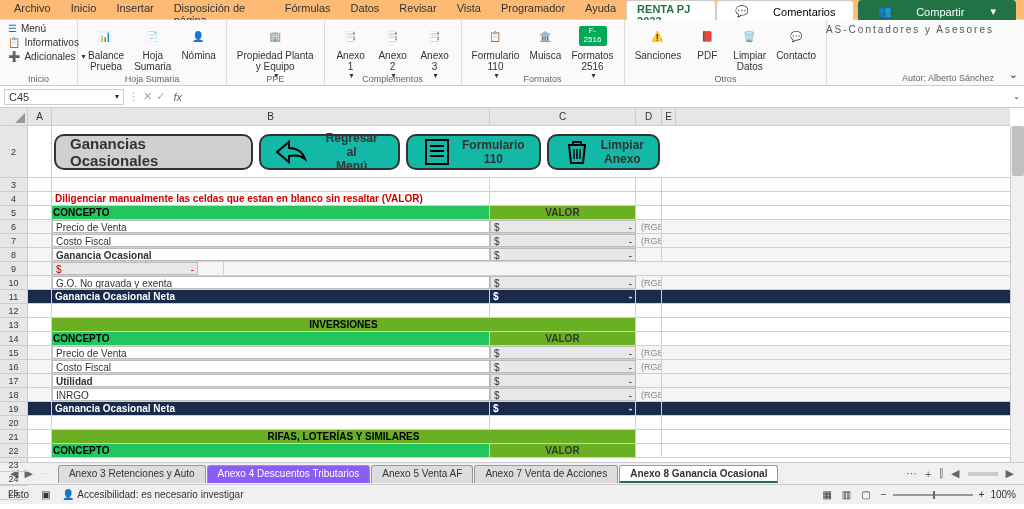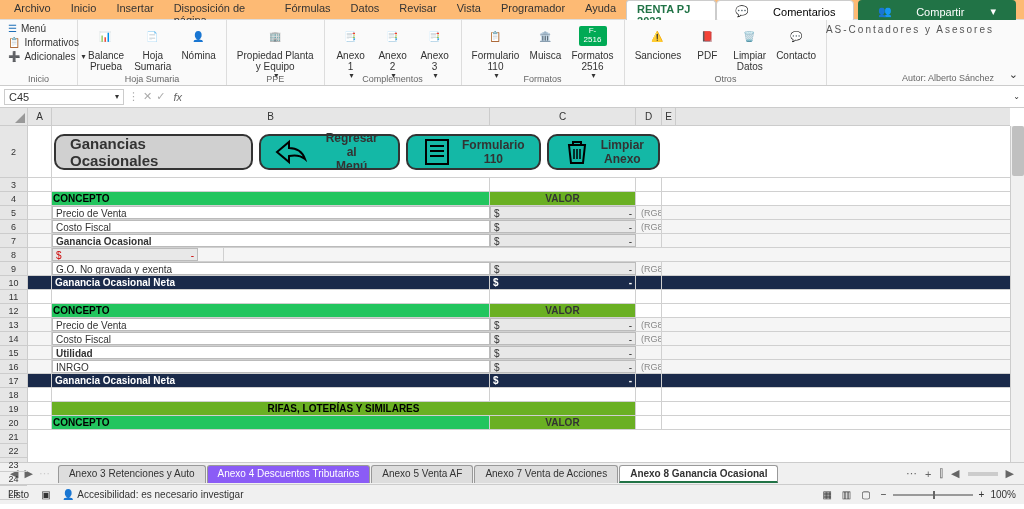--- a/index.html
+++ b/index.html
@@ -303,20 +303,26 @@
         </div>
       </div>
       <div class="row ">
         <div class="cell cA "></div>
         <div class="cell cB "></div>
         <div class="cell cC "></div>
         <div class="cell cD "></div>
       </div>
       <div class="row ">
         <div class="cell cA "></div>
+        <div class="cell cB "><span class="redtext">Diligenciar manualmente las celdas que estan en blanco sin resaltar (VALOR)</span></div>
+        <div class="cell cC "></div>
+        <div class="cell cD "></div>
+      </div>
+      <div class="row ">
+        <div class="cell cA "></div>
         <div class="cell cB hdr-green2">CONCEPTO</div>
         <div class="cell cC val-green">VALOR</div>
         <div class="cell cD "></div>
       </div>
       <div class="row datarow">
         <div class="cell cA "></div>
         <div class="cell cB ">Precio de Venta</div>
         <div class="cell cC ">
           <span>$</span>
           <span>-</span>
@@ -365,20 +371,25 @@
           <span>$</span>
           <span>-</span>
         </div>
         <div class="cell cD "></div>
       </div>
       <div class="row ">
         <div class="cell cA"></div>
         <div class="cell cB"></div>
         <div class="cell cC"></div>
         <div class="cell cD"></div>
+      </div>
+      <div class="row ">
+        <div class="cell cA "></div>
+        <div class="cell cB hdr-green" style="width: 584px;">INVERSIONES</div>
+        <div class="cell cD "></div>
       </div>
       <div class="row ">
         <div class="cell cA "></div>
         <div class="cell cB hdr-green2">CONCEPTO</div>
         <div class="cell cC val-green">VALOR</div>
         <div class="cell cD "></div>
       </div>
       <div class="row datarow">
         <div class="cell cA "></div>
         <div class="cell cB ">Precio de Venta</div>

